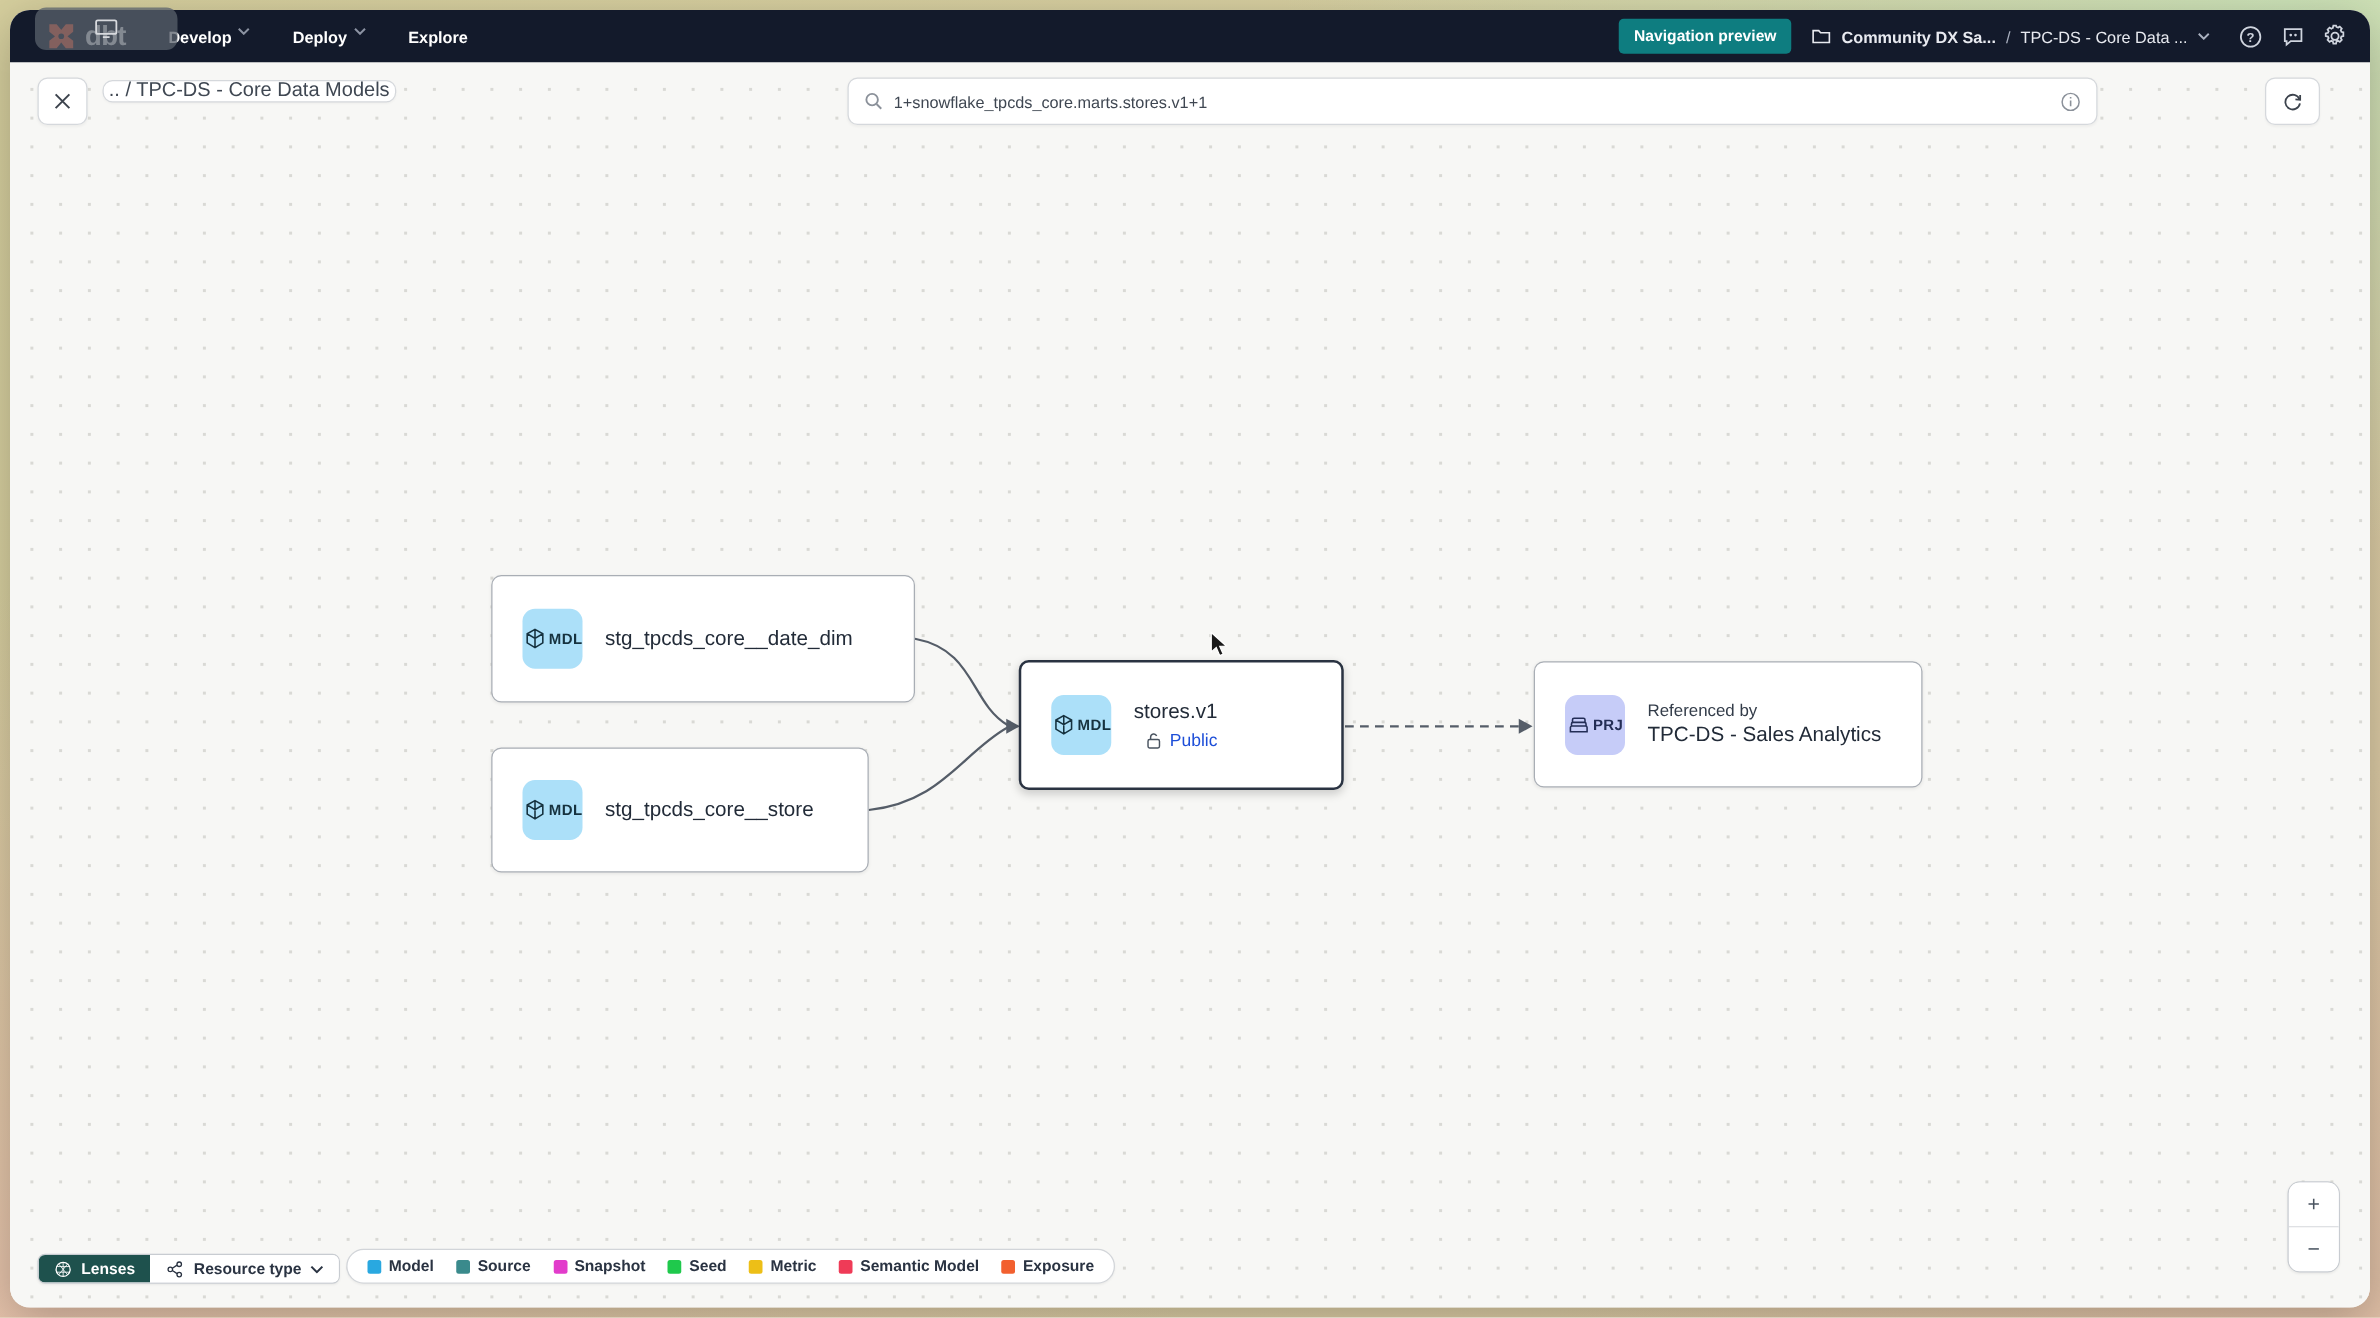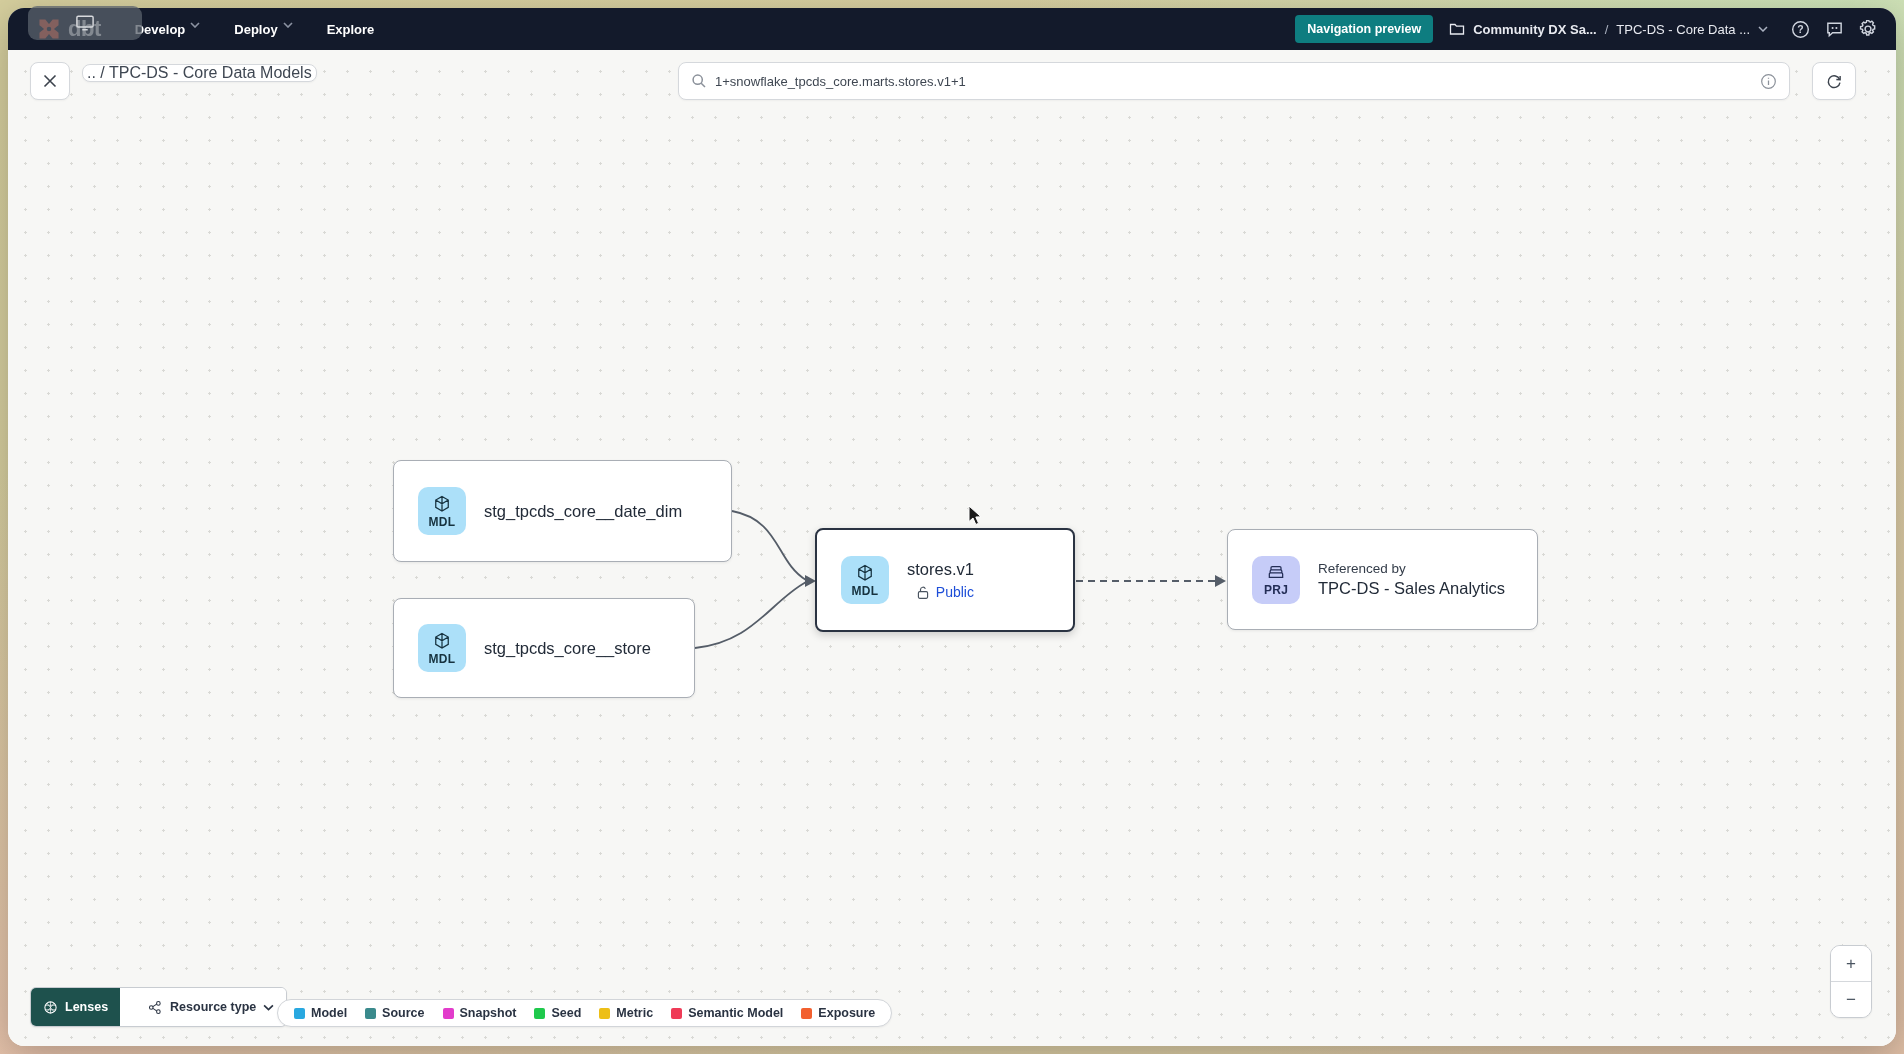--- a/index.html
+++ b/index.html
@@ -49,51 +49,51 @@
     box-shadow:0 1px 2px rgba(0,0,0,.04);
   }
   .close-btn { left:22px; top:12px; width:40px; height:38px; }
   .path-chip {
     position:absolute; left:74px; top:14px; height:18px; background:#fff;
     border:1px solid #d5d8dc; border-radius:8px; display:flex; align-items:center;
     padding:0 4px; font-size:16px; color:#3f4752; cursor:pointer;
     box-shadow:0 1px 2px rgba(0,0,0,.04);
   }
   .search-bar {
-    position:absolute; left:670px; top:12px; width:1112px; height:38px; background:#fff;
+    position:absolute; left:670px; top:12px; width:1000px; height:38px; background:#fff;
     border:1px solid #d5d8dc; border-radius:8px; display:flex; align-items:center;
     padding:0 12px; gap:8px; box-shadow:0 1px 2px rgba(0,0,0,.04);
   }
   .search-bar input {
     flex:1; border:none; outline:none; font-size:13px; color:#3f4752;
     font-family:"Liberation Sans","DejaVu Sans",sans-serif; background:transparent;
   }
   .refresh-btn { left:1804px; top:12px; width:44px; height:38px; }
   
   .node {
     position:absolute; background:#fff; border:1px solid #a9aeb5; border-radius:8px;
     display:flex; align-items:center; gap:18px; padding:0 24px; cursor:pointer;
     box-shadow:0 1px 3px rgba(0,0,0,.07);
   }
   .node.selected { border:2px solid #2a3342; box-shadow:0 3px 8px rgba(0,0,0,.18); }
   .node-badge {
-    width:48px; height:48px; border-radius:10px; display:flex; flex-direction:column;
+    width:48px; height:48px; border-radius:10px; display:flex; flex-direction:row;
     align-items:center; justify-content:center; gap:1px; flex:0 0 auto;
   }
   .badge-mdl { background:#ace0f9; color:#16323f; }
   .badge-prj { background:#c6ccf8; color:#232d56; }
   .node-badge .badge-text { font-size:12px; font-weight:700; letter-spacing:.3px; }
   .node-label { font-size:16.5px; color:#222b38; font-weight:500; white-space:nowrap; }
   .node-sub { display:flex; align-items:center; gap:6px; font-size:14px; color:#1d4ed8; margin-top:5px;justify-content:flex-end; }
   .node-overline { font-size:13.5px; color:#2e3razor744; color:#333c49; margin-bottom:3px; }
   
   .lenses-group {
-    position:absolute; left:22px; bottom:19px; height:40px; display:flex;
+    position:absolute; left:22px; bottom:19px; height:24px; display:flex;
     border-radius:6px; overflow:hidden; border:1px solid #c8ccd1;
-    box-shadow:0 1px 2px rgba(0,0,0,.06); background:#fff;gap:15px;
+    box-shadow:0 1px 2px rgba(0,0,0,.06); background:#fff;
   }
   .lenses-seg {
     background:#1e514d; color:#fff; display:flex; align-items:center; gap:7px;
     padding:0 12px; font-size:12.5px; font-weight:700; cursor:pointer;
   }
   .resource-seg {
     background:#fff; color:#2a3342; display:flex; align-items:center; gap:7px;
     padding:0 12px; font-size:12.5px; font-weight:700; cursor:pointer;
   }
   .legend {

